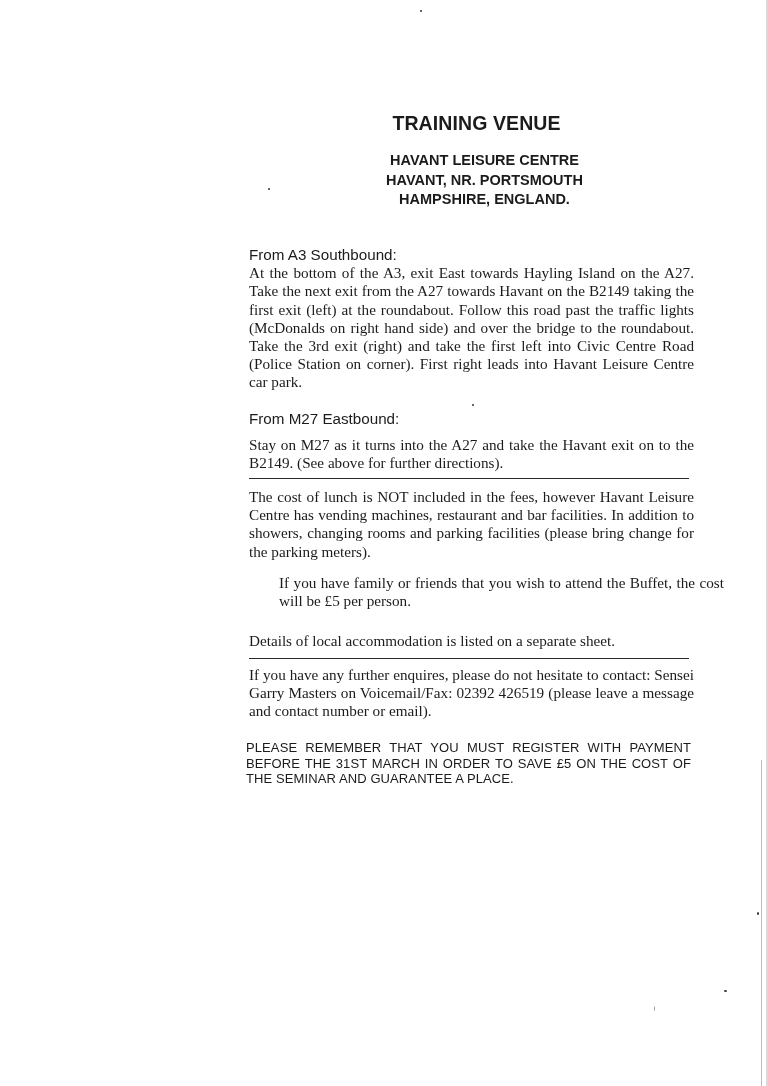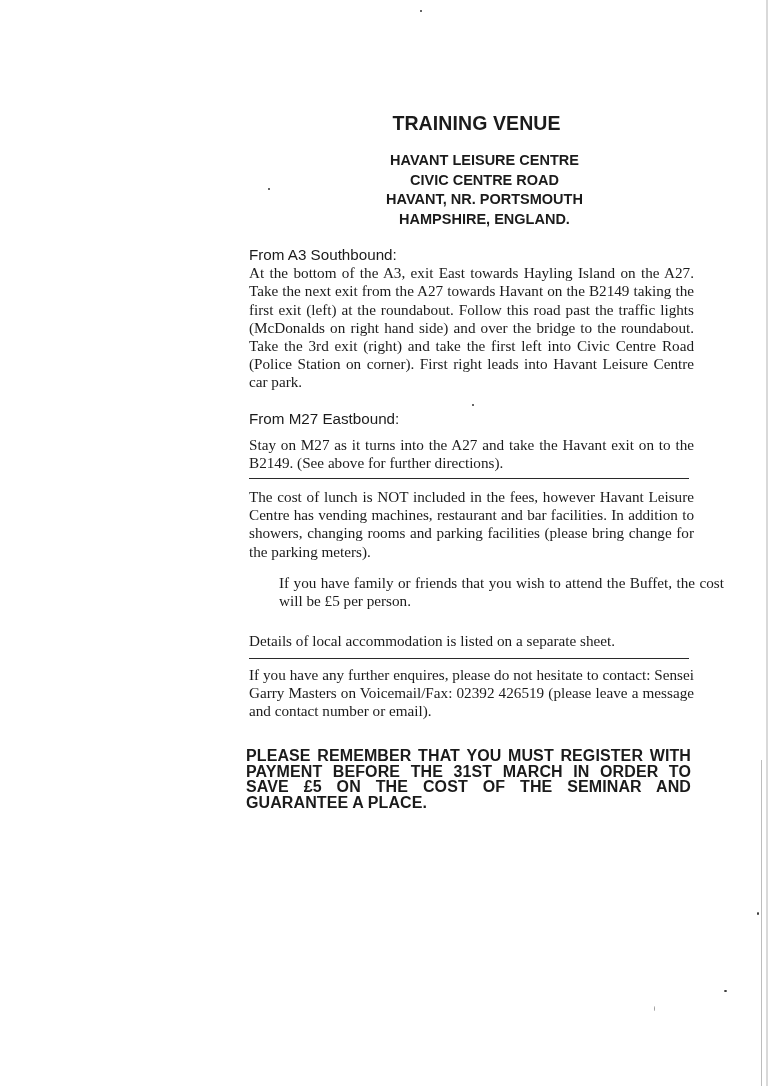--- a/index.html
+++ b/index.html
@@ -22,42 +22,41 @@
     .para {
       position: absolute; left: 0; width: 445px; font-size: 15.2px; line-height: 18.2px;
       text-align: justify;
     }
     .para .heading { display: block; text-align: left; }
     .last-line { text-align-last: left; font-family: Liberation Serif, serif; }
     .rule {
       position: absolute; left: 0; width: 440px; height: 0; border-top: 1.5px solid #2a2a2a;
     }
     .notice {
-      position: absolute; left: -3px; width: 445px; font-weight: bold; font-size: 16px; line-height: 15.6px;
-      text-align: justify; letter-spacing: 0.1px; margin-top: 8px;
+      position: absolute; left: -3px; width: 445px; font-weight: normal; font-size: 13px; line-height: 15.6px;
+      text-align: justify; letter-spacing: 0.1px;
     }
   </style>
 </head>
 <body>
 
 <div class="page-edge-right"></div>
 <div class="page-edge-right2"></div>
 <div class="speck" style="left:420px;top:10px;width:2px;height:2px;"></div>
 <div class="speck" style="left:268px;top:188px;width:2px;height:2px;"></div>
 <div class="speck" style="left:472px;top:404px;width:2px;height:2px;"></div>
 <div class="speck" style="left:724px;top:990px;width:3px;height:2px;"></div>
 <div class="speck" style="left:757px;top:912px;width:2px;height:3px;"></div>
 <div class="speck" style="left:654px;top:1006px;width:1px;height:5px;background:#999;"></div>
 
 <div class="content">
   <div class="title">TRAINING VENUE</div>
 
   <div class="address">
     <div>HAVANT LEISURE CENTRE</div>
-    <div>CIVIC CENTRE ROAD</div>
     <div>HAVANT, NR. PORTSMOUTH</div>
     <div>HAMPSHIRE, ENGLAND.</div>
   </div>
 
   <div class="para" style="top:142px;">
     <span class="heading">From A3 Southbound:</span>
     <span class="last-line" style="display:block;">At the bottom of the A3, exit East towards Hayling Island on the A27. Take the next exit from the A27 towards Havant on the B2149 taking the first exit (left) at the roundabout. Follow this road past the traffic lights (McDonalds on right hand side) and over the bridge to the roundabout. Take the 3rd exit (right) and take the first left into Civic Centre Road (Police Station on corner). First right leads into Havant Leisure Centre car park.</span>
   </div>
 
   <div class="para" style="top:306px;">

